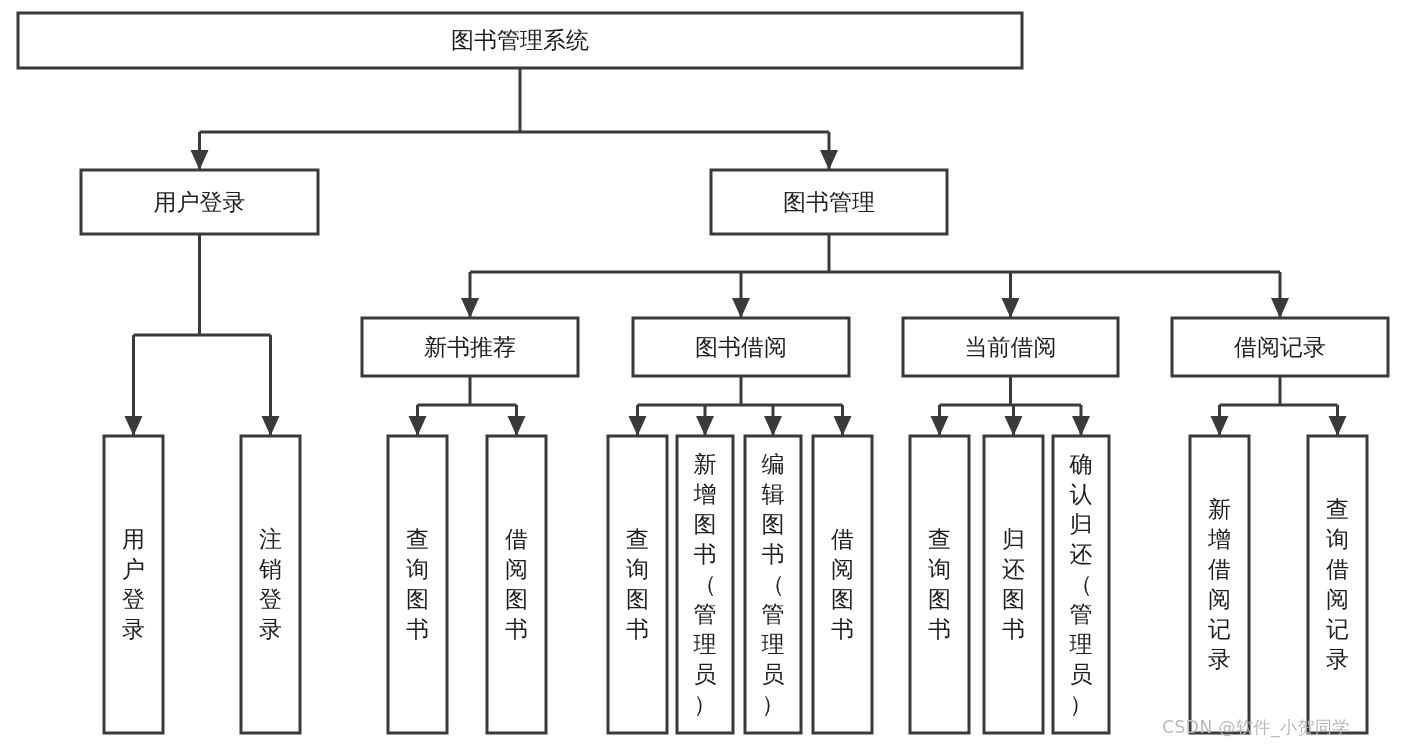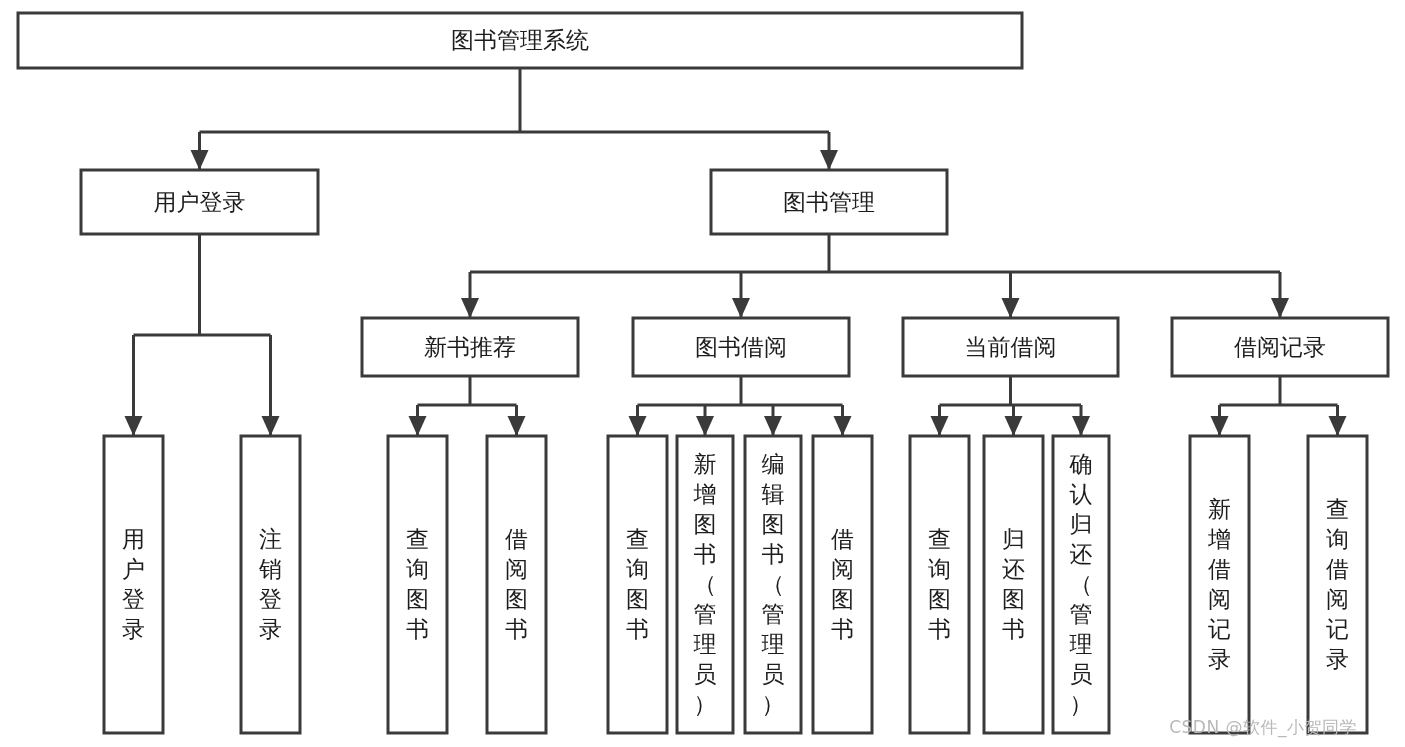--- a/index.html
+++ b/index.html
@@ -49,21 +49,21 @@
     stroke: #3a3a3a;
     stroke-width: 3;
     fill: none;
   }
   .arrow-head {
     fill: #3a3a3a;
     stroke: none;
   }
   .watermark {
     position: absolute;
-    right: 20px;
+    right: 27px;
     bottom: 8px;
     font-family: "DejaVu Sans", "Liberation Sans", sans-serif;
     font-size: 17px;
     color: #b9b9b9;
     letter-spacing: 0.5px;
     white-space: nowrap;
     user-select: none;
   }
 </style>
 </head>

